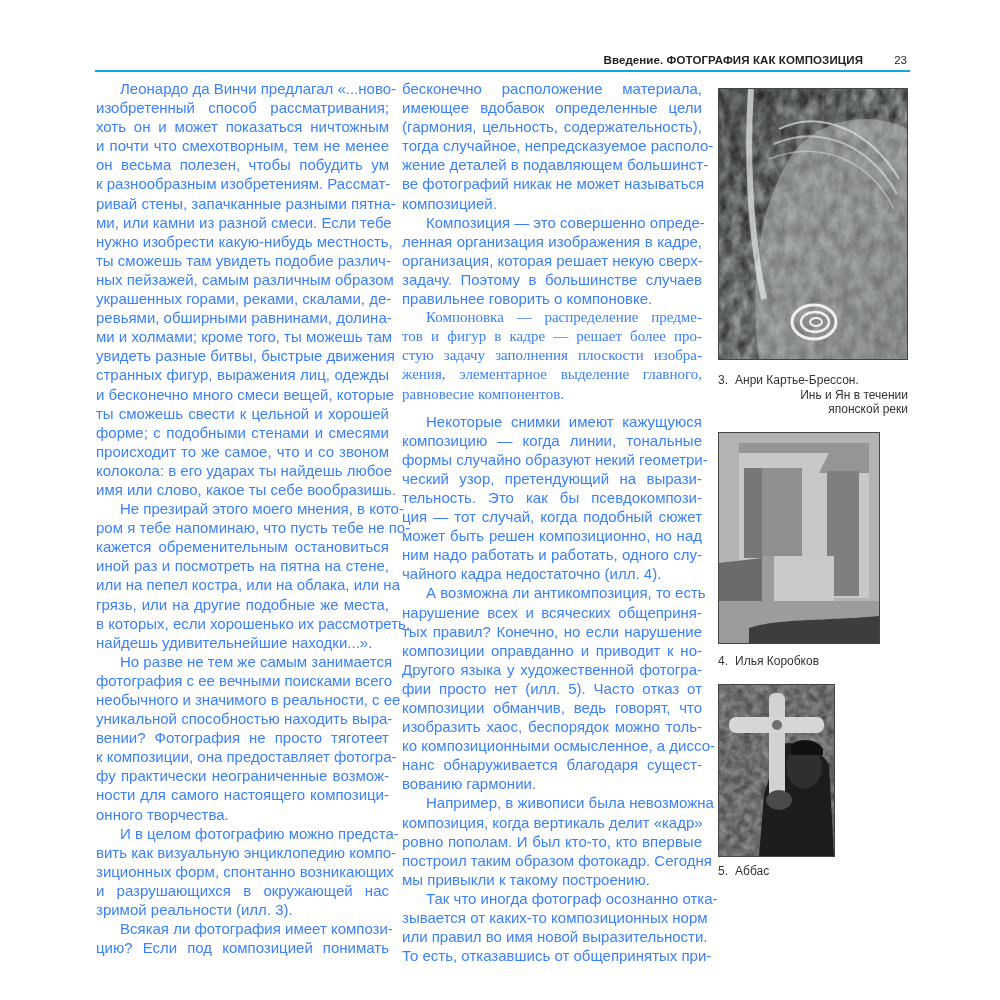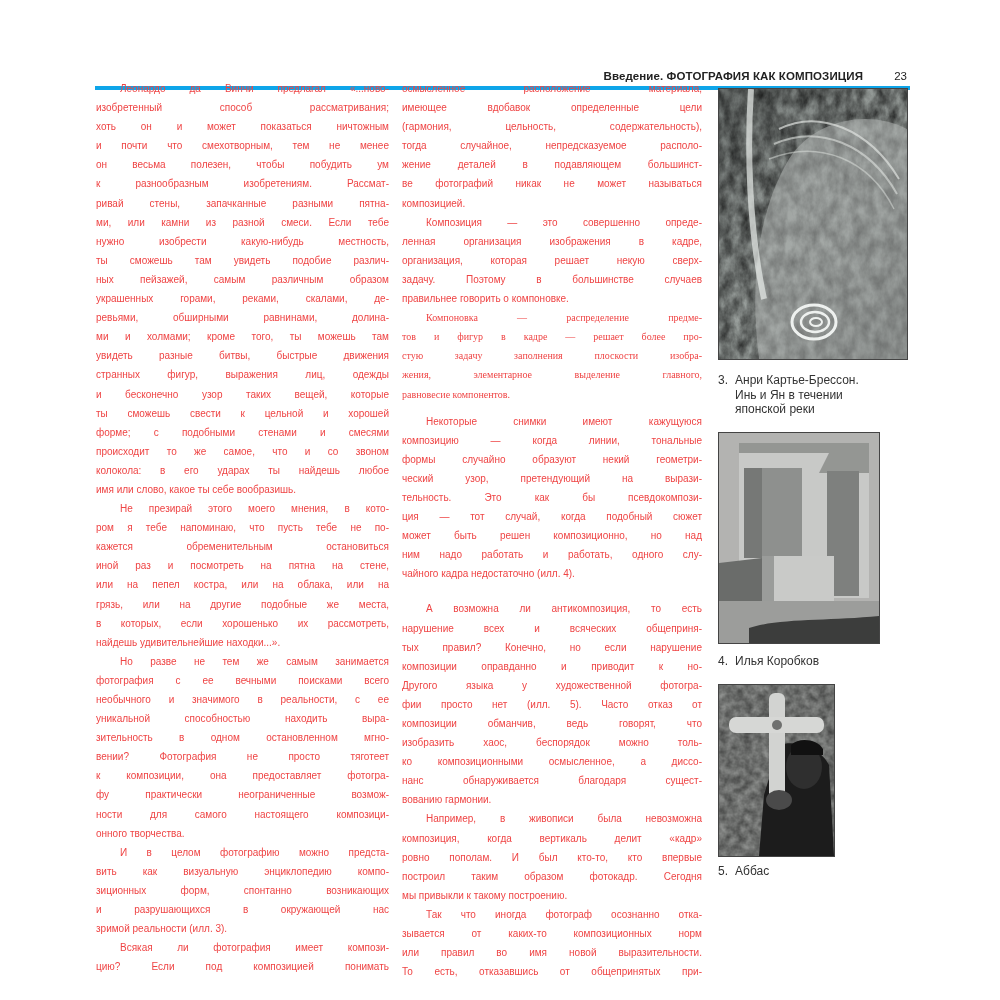--- a/index.html
+++ b/index.html
@@ -1,43 +1,43 @@
 <!DOCTYPE html>
 <html><head>
 <meta charset="utf-8">
 <style>
   html, body { margin: 0; padding: 0; background: #ffffff; }
   body { width: 1000px; height: 1000px; position: relative; overflow: hidden;
          font-family: "Liberation Sans", "DejaVu Sans", sans-serif; color: #1e1e1e; }
 
   .running-head { position: absolute; left: 95px; top: 52px; width: 815px; height: 18px;
-                  border-bottom: 4px solid #0ea5e9; margin-top: 16px; }
+                  border-bottom: 2px solid #0ea5e9; }
   .running-head .title { position: absolute; right: 47px; top: 2px; font-size: 11.5px;
                          font-weight: bold; letter-spacing: 0.1px; color: #222; }
   .running-head .pageno { position: absolute; right: 3px; top: 2px; font-size: 11.5px;
                           font-weight: normal; color: #222; }
 
-  .column { position: absolute; top: 79px; font-size: 10px; line-height: 19.1px;
-            color: #ef4444; }
+  .column { position: absolute; top: 79px; font-size: 15px; line-height: 19.1px;
+            color: #3b82f6; }
   .col-left { left: 96px; width: 293px; }
   .col-mid { left: 402px; width: 300px; }
 
   .line { display: block; text-align: justify; text-align-last: justify; white-space: nowrap; }
   .line.last { text-align-last: left; }
   .line.indent { padding-left: 24px; }
 
   .photo { position: absolute; overflow: hidden; border: 1px solid #444; }
   .photo svg { display: block; width: 100%; height: 100%; }
   .photo-3 { left: 718px; top: 88px; width: 188px; height: 270px; }
   .photo-4 { left: 718px; top: 432px; width: 160px; height: 210px; }
   .photo-5 { left: 718px; top: 684px; width: 115px; height: 171px; }
 
   .caption { position: absolute; font-size: 12px; line-height: 14.5px; color: #333; }
   .caption .num { display: inline-block; width: 17px; }
-  .caption .rest { display: block; padding-left: 17px; }
+  .caption .rest { display: block; padding-left: 17px; text-align: right; }
   .caption-3 { left: 718px; top: 373px; width: 190px; }
   .caption-4 { left: 718px; top: 654px; width: 190px; }
   .caption-5 { left: 718px; top: 864px; width: 190px; }
 </style>
 </head>
 <body>
 
 <div class="running-head">
   <span class="title">Введение. ФОТОГРАФИЯ КАК КОМПОЗИЦИЯ</span>
   <span class="pageno">23</span>
@@ -54,21 +54,21 @@
       <span class="line">ривай стены, запачканные разными пятна-</span>
       <span class="line">ми, или камни из разной смеси. Если тебе</span>
       <span class="line">нужно изобрести какую-нибудь местность,</span>
       <span class="line">ты сможешь там увидеть подобие различ-</span>
       <span class="line">ных пейзажей, самым различным образом</span>
       <span class="line">украшенных горами, реками, скалами, де-</span>
       <span class="line">ревьями, обширными равнинами, долина-</span>
       <span class="line">ми и холмами; кроме того, ты можешь там</span>
       <span class="line">увидеть разные битвы, быстрые движения</span>
       <span class="line">странных фигур, выражения лиц, одежды</span>
-      <span class="line">и бесконечно узор таких вещей, которые</span>
+      <span class="line">и бесконечно много смеси вещей, которые</span>
       <span class="line">ты сможешь свести к цельной и хорошей</span>
       <span class="line">форме; с подобными стенами и смесями</span>
       <span class="line">происходит то же самое, что и со звоном</span>
       <span class="line">колокола: в его ударах ты найдешь любое</span>
       <span class="line last">имя или слово, какое ты себе вообразишь.</span>
     </div>
     <div style="margin-bottom: 0px;">
       <span class="line indent">Не презирай этого моего мнения, в кото-</span>
       <span class="line">ром я тебе напоминаю, что пусть тебе не по-</span>
       <span class="line">кажется обременительным остановиться</span>
@@ -76,42 +76,41 @@
       <span class="line">или на пепел костра, или на облака, или на</span>
       <span class="line">грязь, или на другие подобные же места,</span>
       <span class="line">в которых, если хорошенько их рассмотреть,</span>
       <span class="line last">найдешь удивительнейшие находки...».</span>
     </div>
     <div style="margin-bottom: 0px;">
       <span class="line indent">Но разве не тем же самым занимается</span>
       <span class="line">фотография с ее вечными поисками всего</span>
       <span class="line">необычного и значимого в реальности, с ее</span>
       <span class="line">уникальной способностью находить выра-</span>
-      <span class="line">зительность в одном остановленном мгно-</span>
       <span class="line">вении? Фотография не просто тяготеет</span>
       <span class="line">к композиции, она предоставляет фотогра-</span>
       <span class="line">фу практически неограниченные возмож-</span>
       <span class="line">ности для самого настоящего композици-</span>
       <span class="line last">онного творчества.</span>
     </div>
     <div style="margin-bottom: 0px;">
       <span class="line indent">И в целом фотографию можно предста-</span>
       <span class="line">вить как визуальную энциклопедию компо-</span>
       <span class="line">зиционных форм, спонтанно возникающих</span>
       <span class="line">и разрушающихся в окружающей нас</span>
       <span class="line last">зримой реальности (илл. 3).</span>
     </div>
     <div style="margin-bottom: 0px;">
       <span class="line indent">Всякая ли фотография имеет компози-</span>
       <span class="line">цию? Если под композицией понимать</span>
     </div>
   </div>
 <div class="column col-mid">
     <div style="margin-bottom: 0px;">
-      <span class="line">осмысленное расположение материала,</span>
+      <span class="line">бесконечно расположение материала,</span>
       <span class="line">имеющее вдобавок определенные цели</span>
       <span class="line">(гармония, цельность, содержательность),</span>
       <span class="line">тогда случайное, непредсказуемое располо-</span>
       <span class="line">жение деталей в подавляющем большинст-</span>
       <span class="line">ве фотографий никак не может называться</span>
       <span class="line last">композицией.</span>
     </div>
     <div style="margin-bottom: 0px;">
       <span class="line indent">Композиция — это совершенно опреде-</span>
       <span class="line">ленная организация изображения в кадре,</span>
@@ -119,21 +118,21 @@
       <span class="line">задачу. Поэтому в большинстве случаев</span>
       <span class="line last">правильнее говорить о компоновке.</span>
     </div>
     <div style="margin-bottom: 8px; font-family: Liberation Serif, serif;">
       <span class="line indent">Компоновка — распределение предме-</span>
       <span class="line">тов и фигур в кадре — решает более про-</span>
       <span class="line">стую задачу заполнения плоскости изобра-</span>
       <span class="line">жения, элементарное выделение главного,</span>
       <span class="line last">равновесие компонентов.</span>
     </div>
-    <div style="margin-bottom: 16px;">
+    <div style="margin-bottom: 0px;">
       <span class="line indent">Некоторые снимки имеют кажущуюся</span>
       <span class="line">композицию — когда линии, тональные</span>
       <span class="line">формы случайно образуют некий геометри-</span>
       <span class="line">ческий узор, претендующий на вырази-</span>
       <span class="line">тельность. Это как бы псевдокомпози-</span>
       <span class="line">ция — тот случай, когда подобный сюжет</span>
       <span class="line">может быть решен композиционно, но над</span>
       <span class="line">ним надо работать и работать, одного слу-</span>
       <span class="line last">чайного кадра недостаточно (илл. 4).</span>
     </div>

